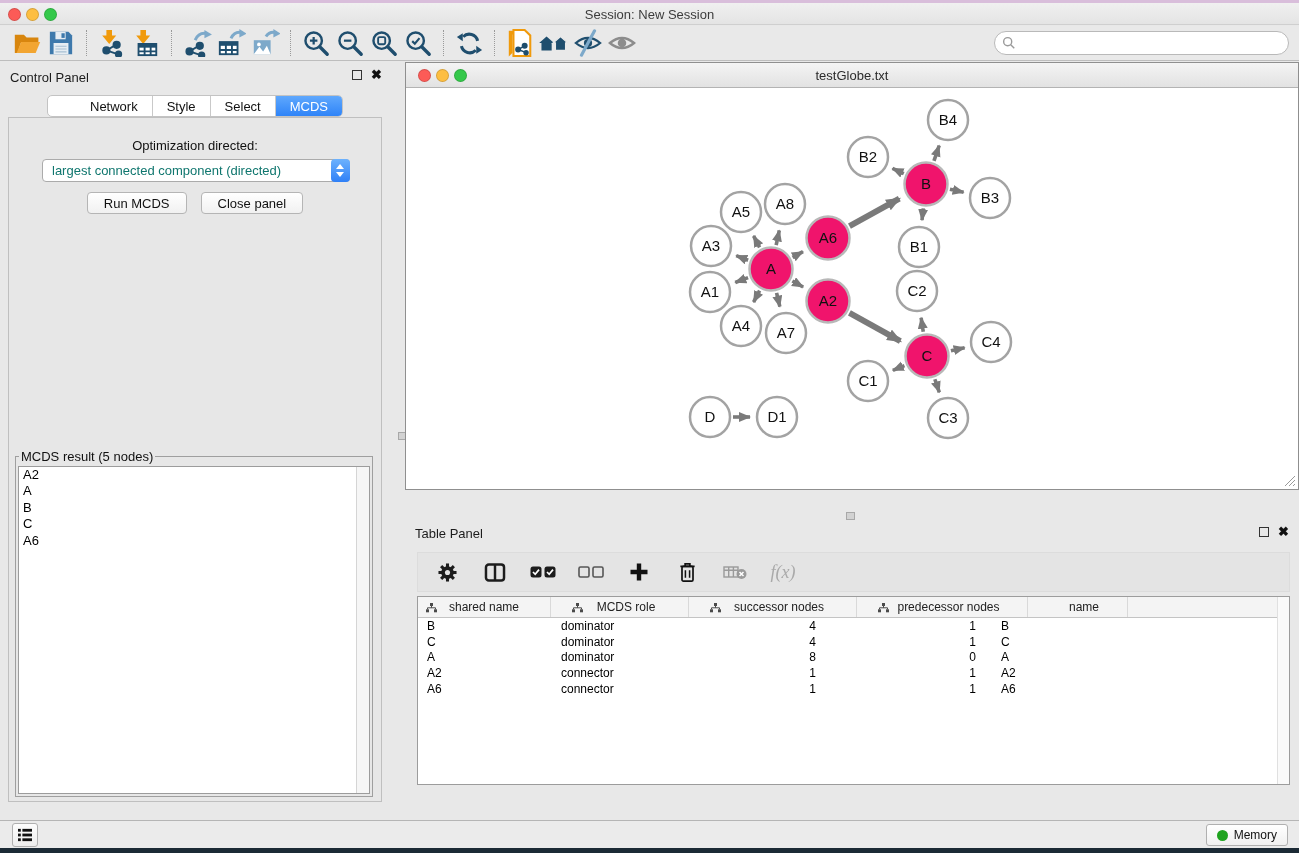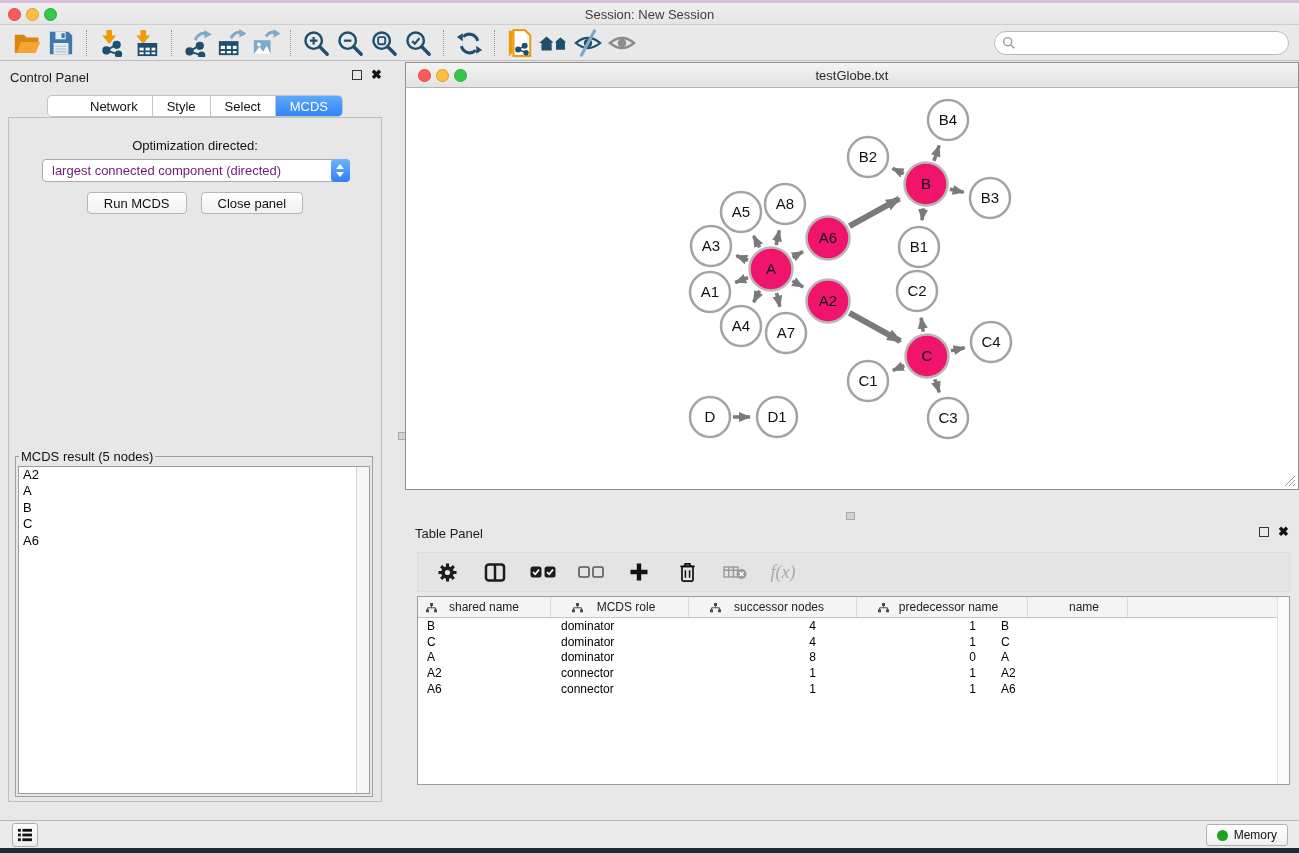--- a/index.html
+++ b/index.html
@@ -41,21 +41,21 @@
   .seg:first-child { border-left:none;margin-left:28px; }
   .seg.active { background:linear-gradient(#5fa8fd,#2f84f8); color:#fff; }
   #cp-tabs { position:absolute; left:50%; transform:translateX(-50%); top:34px; }
 
   #cp-body { position:absolute; left:8px; top:56px; width:374px; height:685px;
     border:1px solid #bfbfbf; background:#e7e7e7; }
   #opt-label { position:absolute; width:100%; text-align:center; top:20px; font-size:13px; color:#111; }
   #criterion { position:absolute; left:33px; top:41px; width:308px; height:23px;
     background:#fff; border:1px solid #ababab; border-radius:4px;
     display:flex; align-items:center; }
-  #criterion .val { flex:1; font-size:13px; padding-left:9px; color:#701a75; white-space:nowrap; }
+  #criterion .val { flex:1; font-size:13px; padding-left:9px; color:#0f766e; white-space:nowrap; }
   #criterion .stepper { width:19px; height:23px; margin:-1px; border-radius:4px;
     background:linear-gradient(#6db2fd,#2f80f7); position:relative; }
   .stepper .up, .stepper .dn { position:absolute; left:5px; width:0; height:0;
     border-left:4.5px solid transparent; border-right:4.5px solid transparent; }
   .stepper .up { top:5px; border-bottom:5px solid #fff; }
   .stepper .dn { bottom:5px; border-top:5px solid #fff; }
   .cp-btn-row { position:absolute; top:74px; width:100%; display:flex; justify-content:center; gap:14px; }
   .cp-btn { height:22px; background:linear-gradient(#ffffff,#f1f1f1); border:1px solid #b5b5b5;
     border-radius:4px; font-size:13px; color:#111; padding:2px 16px; }
   #mcds-fieldset { position:absolute; left:6px; right:8px; top:331px; bottom:4px;
@@ -506,21 +506,21 @@
             </svg></span>
           <span>successor nodes</span>
         </div>
         <div class="hcell">
           <span class="sort-ic"><svg width="11" height="10" viewBox="0 0 11 10">
               <path d="M5.5 2.8v2M1.5 6.3V4.8h8v1.5" stroke="#4a4a4a" fill="none"></path>
               <rect x="4" y="0" width="3" height="3" fill="#4a4a4a"></rect>
               <rect x="0" y="6.3" width="3" height="3" fill="#4a4a4a"></rect>
               <rect x="8" y="6.3" width="3" height="3" fill="#4a4a4a"></rect>
             </svg></span>
-          <span>predecessor name</span>
+          <span>predecessor nodes</span>
         </div>
         <div class="hcell">
           <span>name</span>
         </div>
         <div class="hcell"></div>
       </div>
     <div id="tp-rows">
         <div class="trow">
           <div class="tcell c0">B</div>
           <div class="tcell c1">dominator</div>

